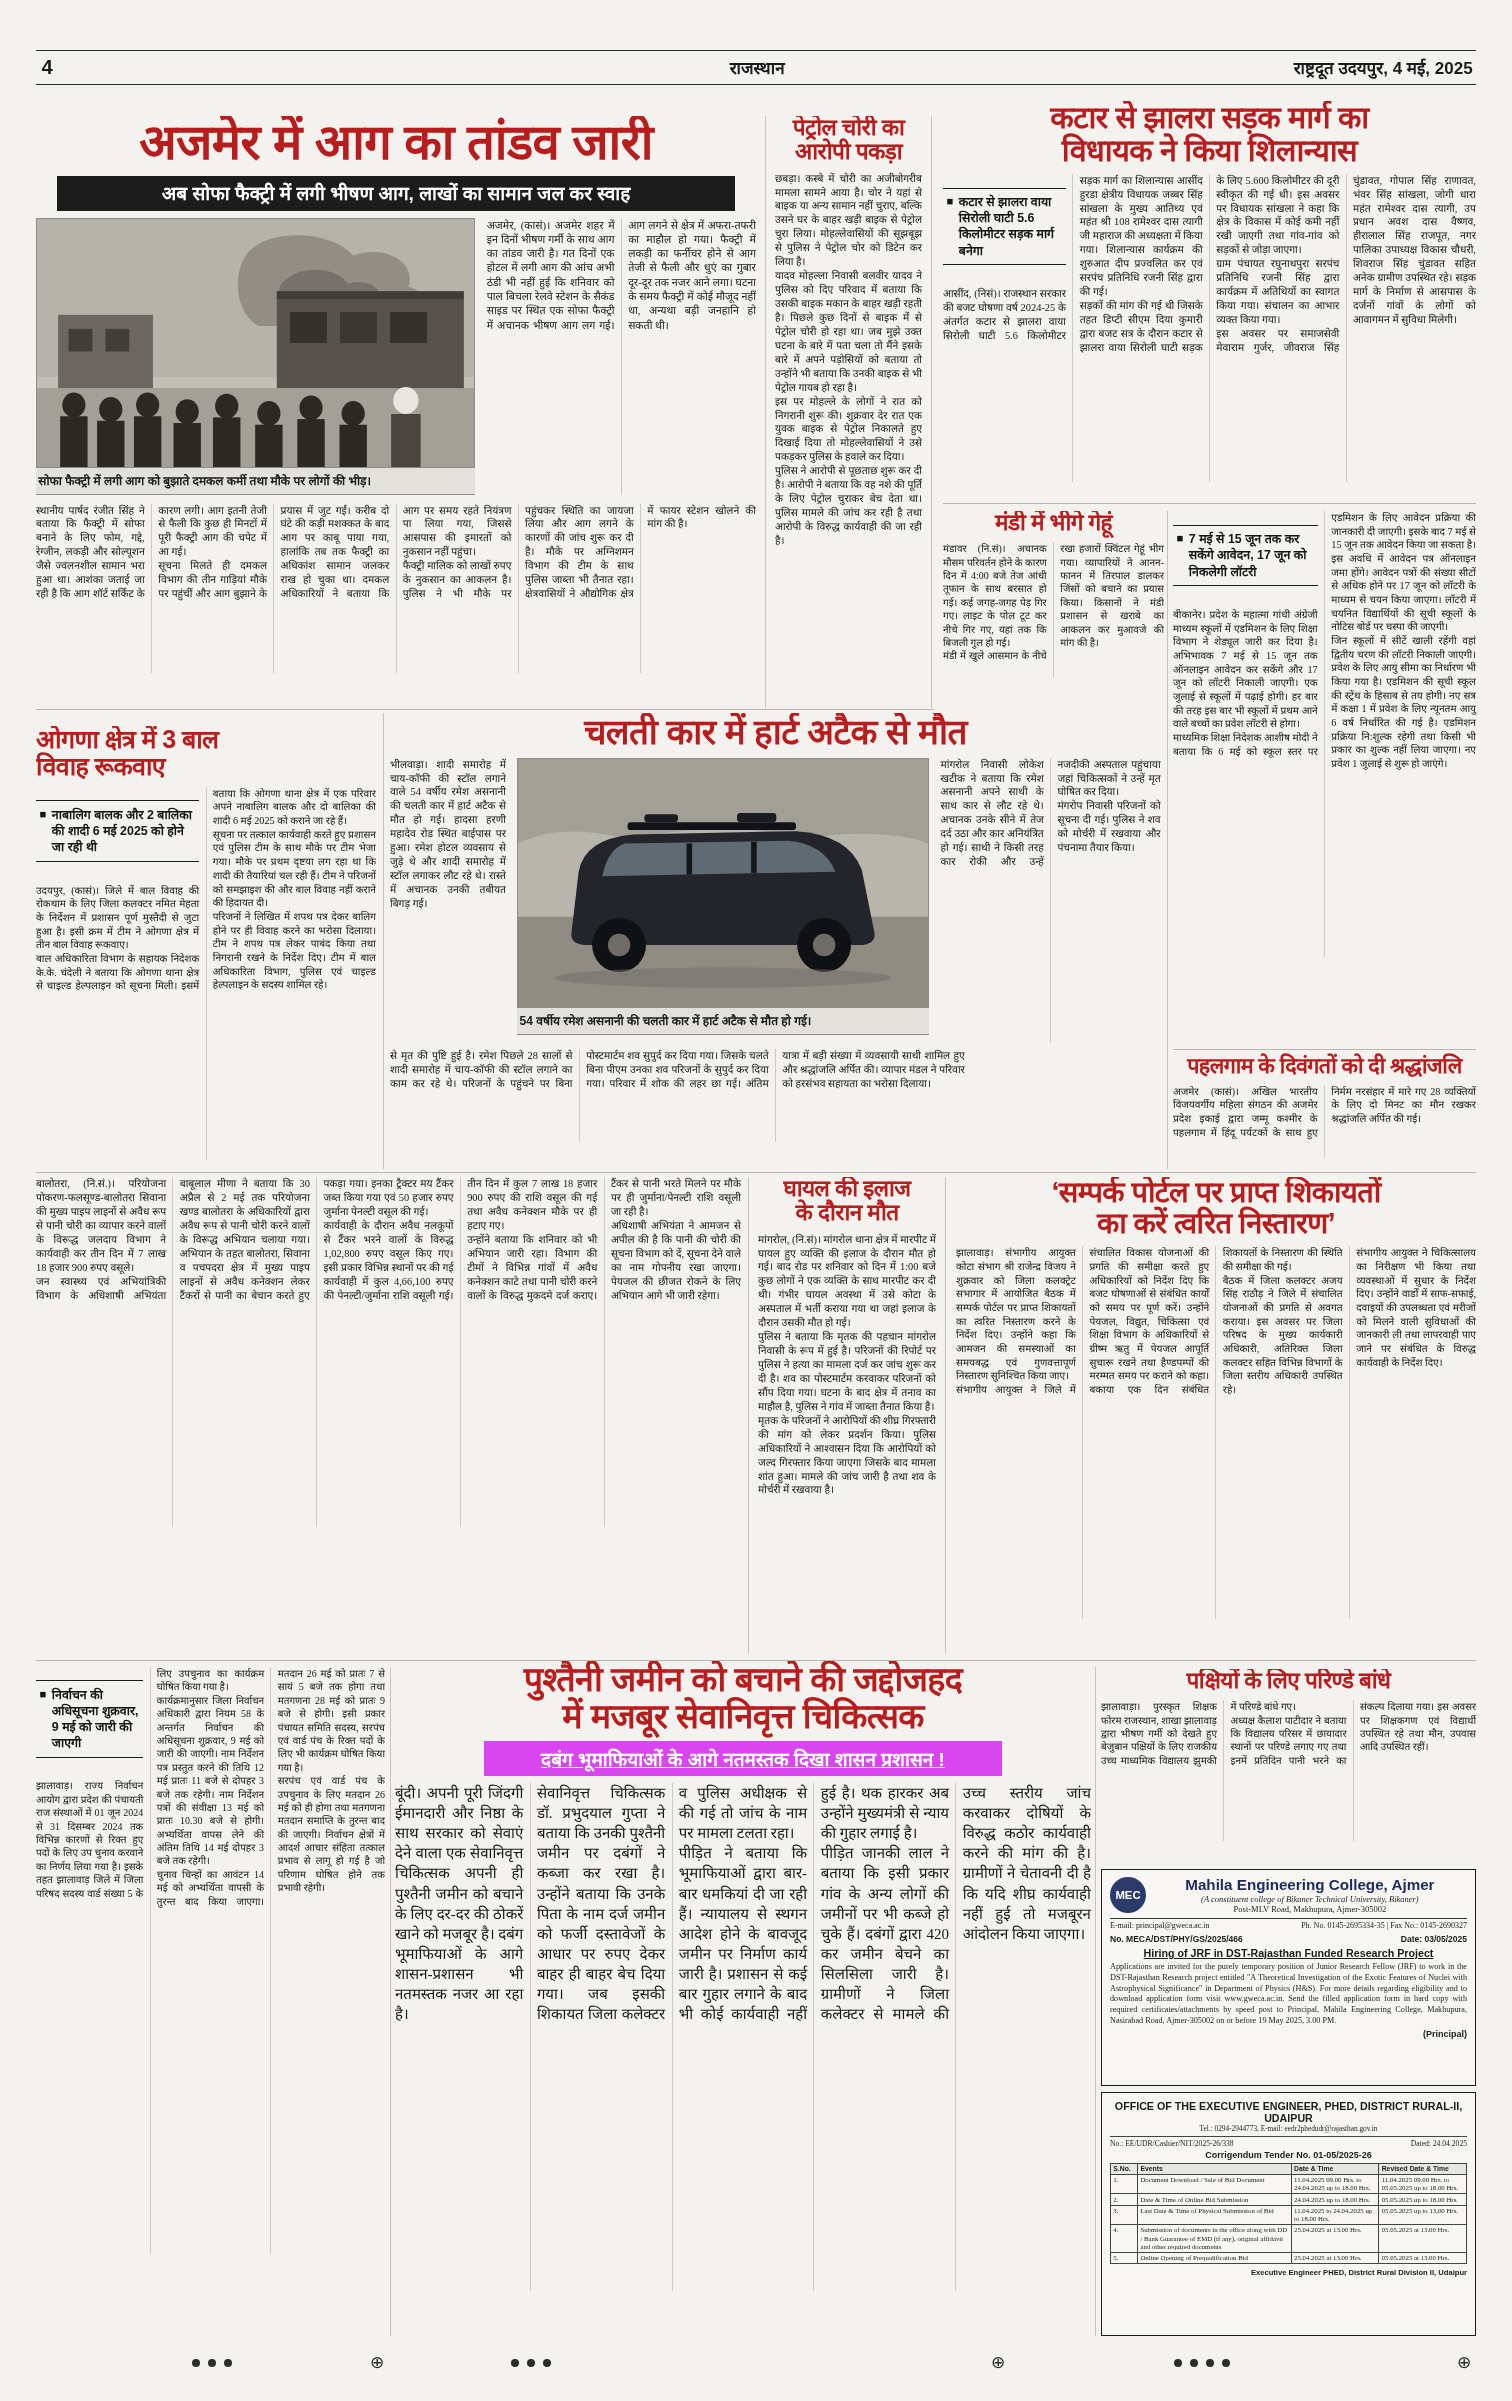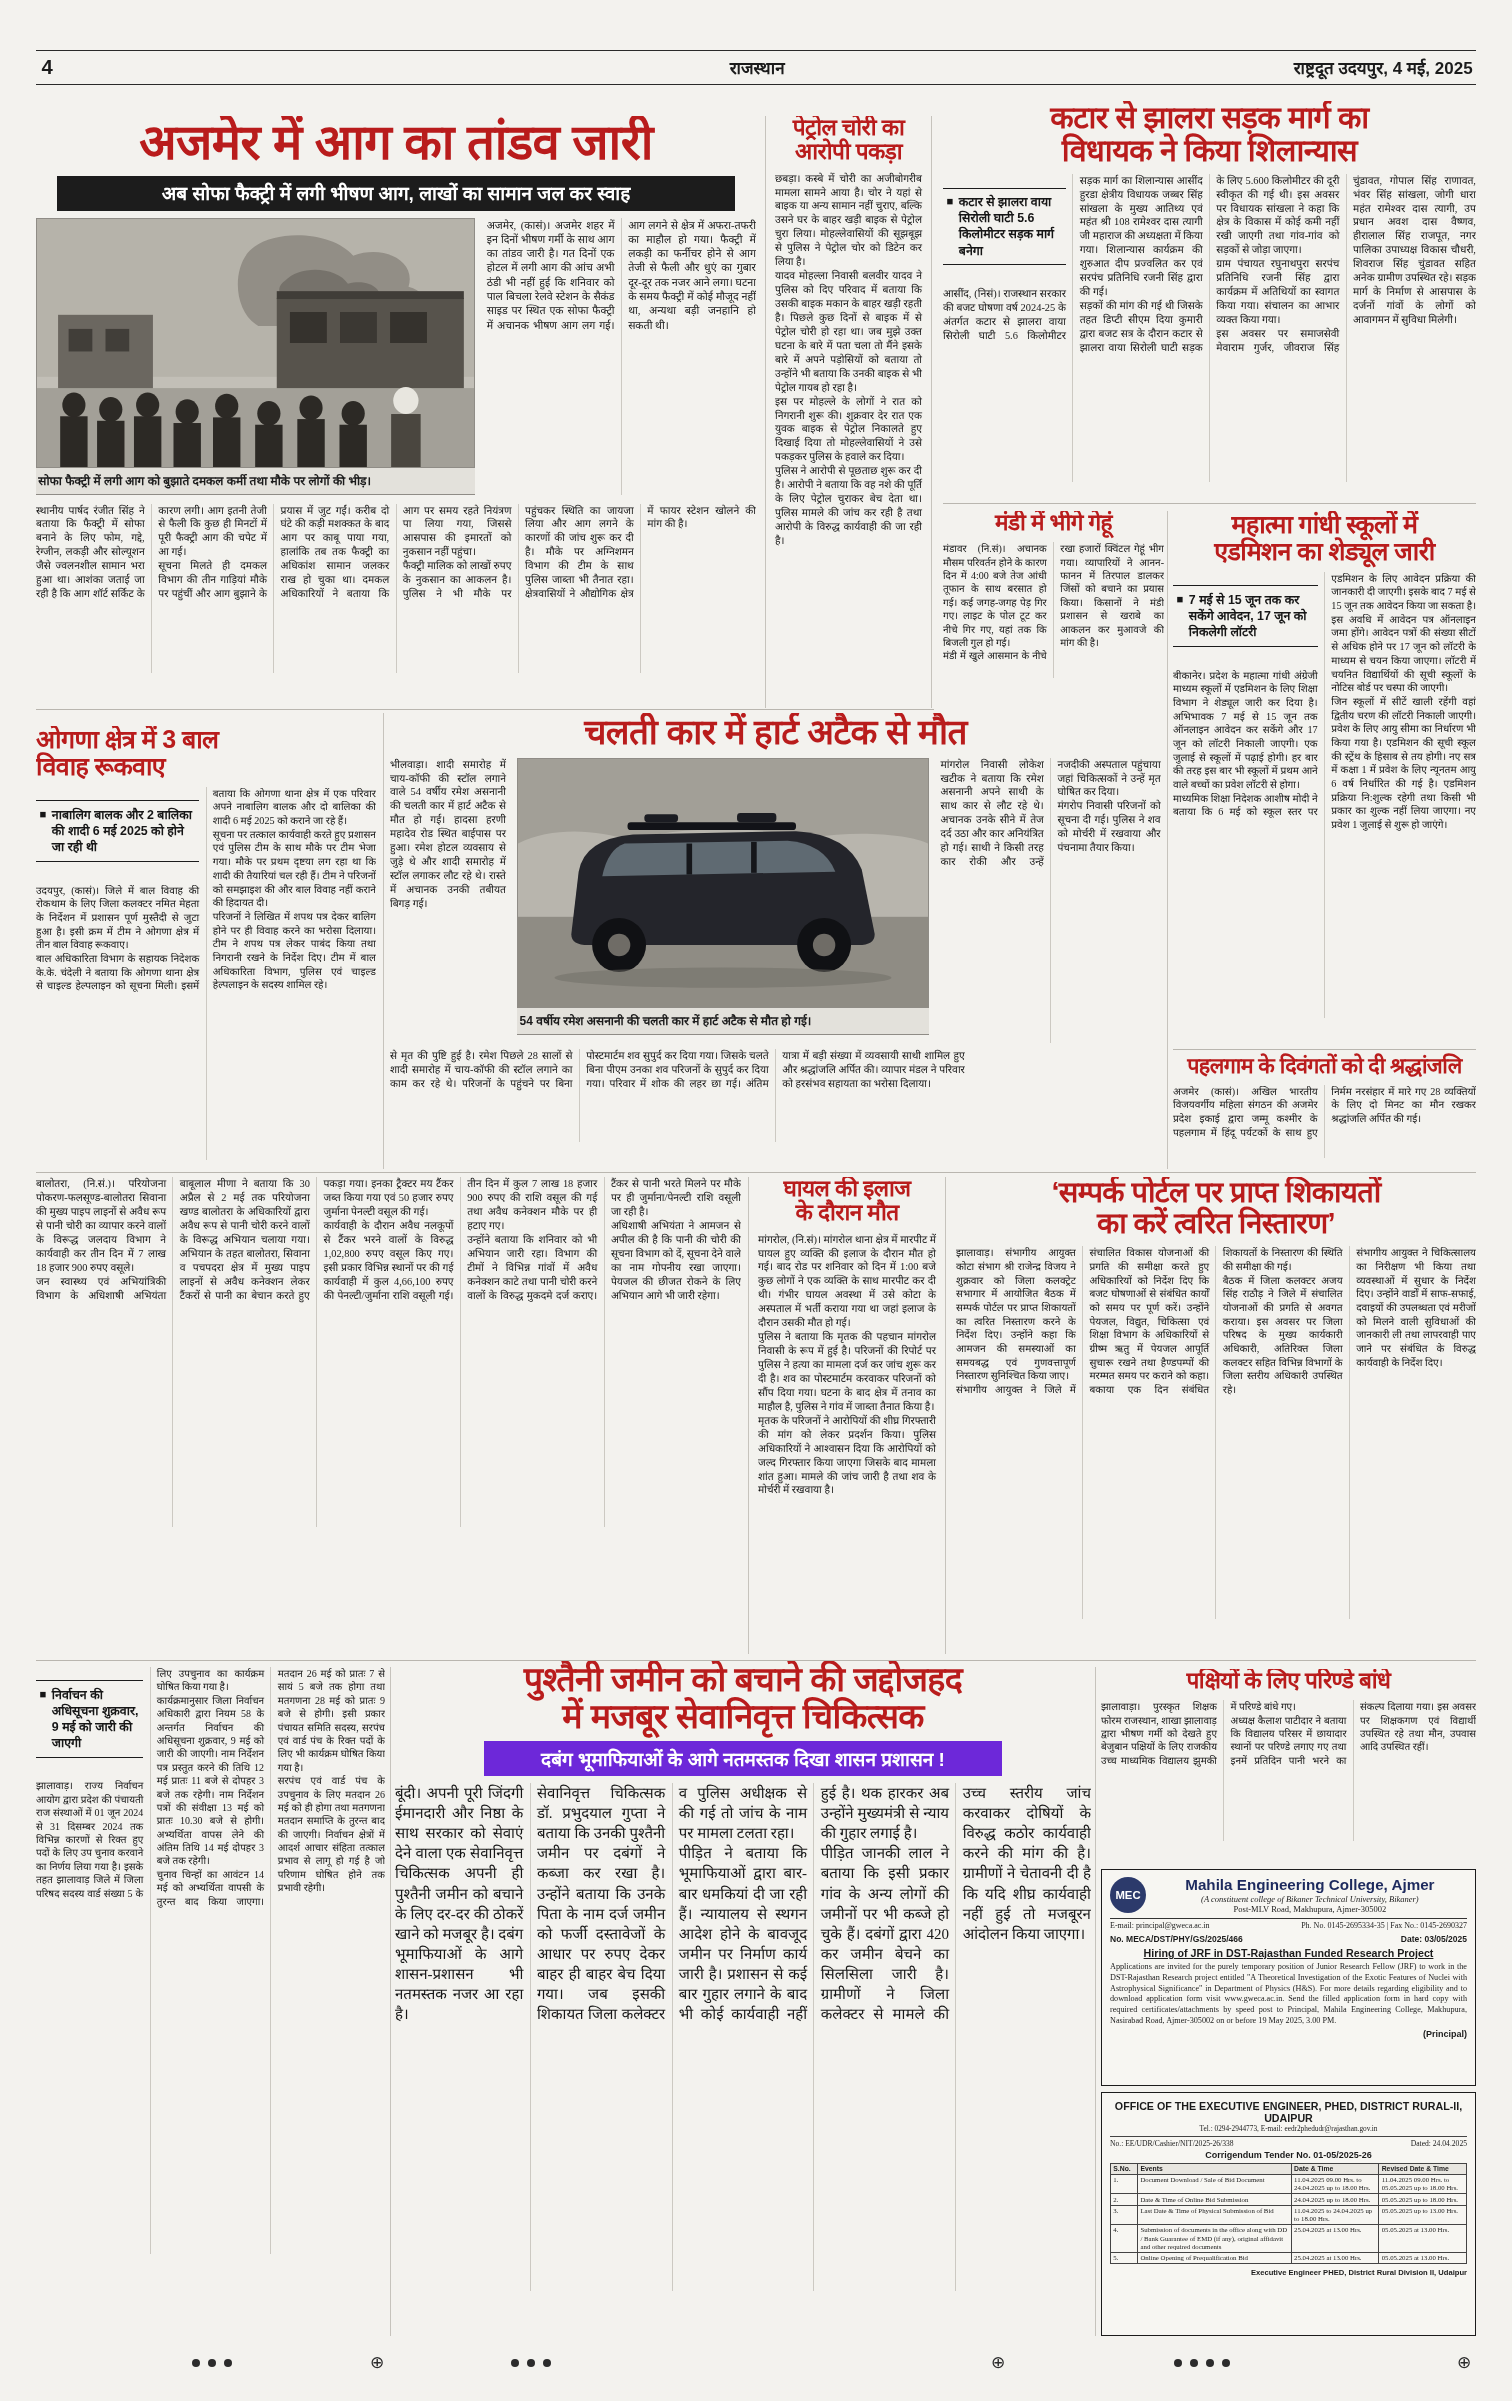--- a/index.html
+++ b/index.html
@@ -28,21 +28,21 @@
   .headline{
     font-family:"Liberation Sans",sans-serif;font-weight:800;color:#b91c1c;
     line-height:1.08;text-align:center;white-space:pre-line;margin:0 0 6.8px 0;
     letter-spacing:-0.6px;
   }
   .subhead-bar{
     background:#1c1c1c;color:#ffffff;text-align:center;font-weight:700;
     font-family:"Liberation Sans",sans-serif;
     padding:4.5px 8px;margin:5.6px auto 6.8px auto;font-size:19px;width:92%;
   }
-  .gray-bar{background:#6d28d9;}
+  .gray-bar{background:#d946ef;text-decoration:underline;}
   .body-text{
     font-size:10.7px;line-height:1.34;text-align:justify;white-space:pre-line;color:#161616;
   }
   .cols-2{column-count:2;column-gap:13.6px;column-rule:0.6px solid #ccc9c2;}
   .cols-3{column-count:3;column-gap:13.6px;column-rule:0.6px solid #ccc9c2;}
   .cols-4{column-count:4;column-gap:13.6px;column-rule:0.6px solid #ccc9c2;}
   .cols-5{column-count:5;column-gap:13.6px;column-rule:0.6px solid #ccc9c2;}
   .cols-6{column-count:6;column-gap:13.6px;column-rule:0.6px solid #ccc9c2;}
   .highlight-box{
     border-top:1.7px solid #1c1c1c;border-bottom:1.7px solid #1c1c1c;
@@ -181,22 +181,20 @@
     </div>
   </div>
 
   <div class="article" style="left:943px;top:511px;width:221px;height:195px;">
     <h3 class="headline" style="font-size:22.6px;">मंडी में भीगे गेहूं</h3>
     <div class="body-text cols-2" style="height:136px;font-size:10px;">मंडावर (नि.सं)। अचानक मौसम परिवर्तन होने के कारण दिन में 4:00 बजे तेज आंधी तूफान के साथ बरसात हो गई। कई जगह-जगह पेड़ गिर गए। लाइट के पोल टूट कर नीचे गिर गए, यहां तक कि बिजली गुल हो गई।
 मंडी में खुले आसमान के नीचे रखा हजारों क्विंटल गेहूं भीग गया। व्यापारियों ने आनन-फानन में तिरपाल डालकर जिंसों को बचाने का प्रयास किया। किसानों ने मंडी प्रशासन से खराबे का आकलन कर मुआवजे की मांग की है।</div>
   </div>
 
   <div class="article" style="left:1173px;top:511px;width:303px;height:531px;">
-    <h3 class="headline" style="font-size:25px;">महात्मा गांधी स्कूलों में
-एडमिशन का शेड्यूल जारी</h3>
     <div class="body-text cols-2" style="height:446px;font-size:10.2px;">
       <div class="highlight-box">
         <span class="sq">■</span>
         <span>7 मई से 15 जून तक कर सकेंगे आवेदन, 17 जून को निकलेगी लॉटरी</span>
       </div>
       <span style="white-space:pre-line;">बीकानेर। प्रदेश के महात्मा गांधी अंग्रेजी माध्यम स्कूलों में एडमिशन के लिए शिक्षा विभाग ने शेड्यूल जारी कर दिया है। अभिभावक 7 मई से 15 जून तक ऑनलाइन आवेदन कर सकेंगे और 17 जून को लॉटरी निकाली जाएगी। एक जुलाई से स्कूलों में पढ़ाई होगी। हर बार की तरह इस बार भी स्कूलों में प्रथम आने वाले बच्चों का प्रवेश लॉटरी से होगा।
 माध्यमिक शिक्षा निदेशक आशीष मोदी ने बताया कि 6 मई को स्कूल स्तर पर एडमिशन के लिए आवेदन प्रक्रिया की जानकारी दी जाएगी। इसके बाद 7 मई से 15 जून तक आवेदन किया जा सकता है। इस अवधि में आवेदन पत्र ऑनलाइन जमा होंगे। आवेदन पत्रों की संख्या सीटों से अधिक होने पर 17 जून को लॉटरी के माध्यम से चयन किया जाएगा। लॉटरी में चयनित विद्यार्थियों की सूची स्कूलों के नोटिस बोर्ड पर चस्पा की जाएगी।
 जिन स्कूलों में सीटें खाली रहेंगी वहां द्वितीय चरण की लॉटरी निकाली जाएगी। प्रवेश के लिए आयु सीमा का निर्धारण भी किया गया है। एडमिशन की सूची स्कूल की स्ट्रेंथ के हिसाब से तय होगी। नए सत्र में कक्षा 1 में प्रवेश के लिए न्यूनतम आयु 6 वर्ष निर्धारित की गई है। एडमिशन प्रक्रिया नि:शुल्क रहेगी तथा किसी भी प्रकार का शुल्क नहीं लिया जाएगा। नए प्रवेश 1 जुलाई से शुरू हो जाएंगे।</span>
     </div>
   </div>

